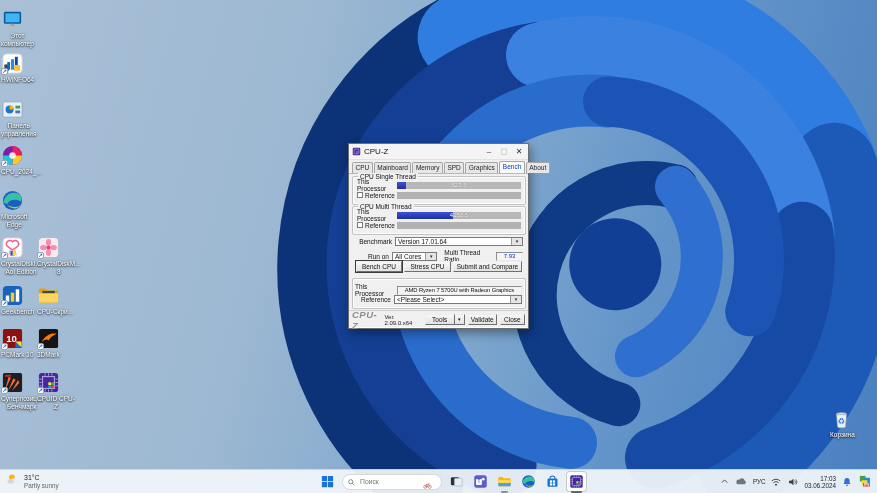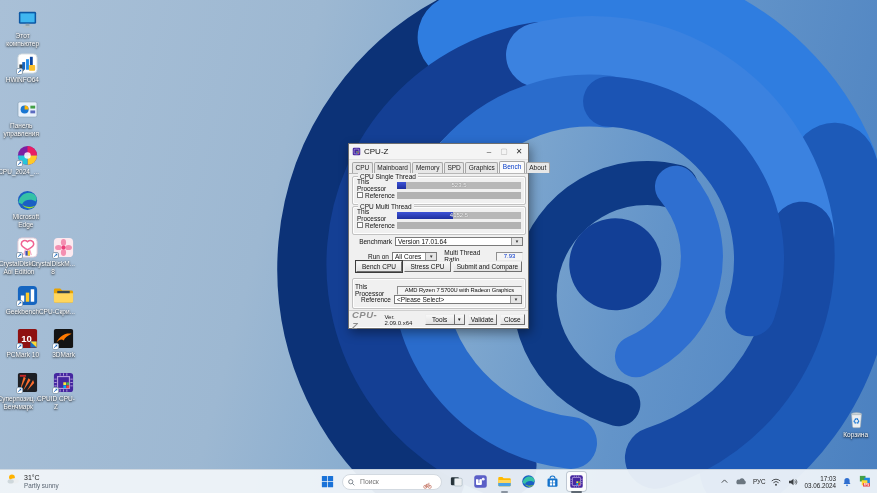--- a/index.html
+++ b/index.html
@@ -4,21 +4,21 @@
 <style>
   html,body{margin:0;padding:0}
   body{
     width:877px;height:493px;position:relative;overflow:hidden;
     font-family:"Liberation Sans",sans-serif;
     background:linear-gradient(105deg,#a9c0d7 0%,#9db8d2 32%,#83aacf 52%,#6394c9 72%,#4a80c0 100%);
   }
   
   #wallpaper{position:absolute;inset:0;pointer-events:none}
   
-  .desk-icon{position:absolute;width:38px;display:flex;flex-direction:column;align-items:flex-end;gap:1px;cursor:default}
+  .desk-icon{position:absolute;width:38px;display:flex;flex-direction:column;align-items:flex-start;gap:1px;cursor:default}
   .desk-icon .ic{width:23px;height:23px;position:relative;flex:none}
   .desk-icon .ic svg{width:100%;height:100%;display:block}
   .desk-icon.has-shortcut .ic::after{
     content:"\2197";position:absolute;left:0;bottom:0;width:7px;height:7px;
     background:#fff;border:1px solid #8fa3b5;border-radius:2px;box-sizing:border-box;
     color:#1565c0;font-size:5.5px;line-height:5.5px;text-align:center;font-weight:bold;
   }
   .desk-icon .lbl{
     font-size:6.5px;line-height:7.5px;color:#fff;text-align:center;white-space:pre-line;
     text-shadow:0 1px 2px rgba(0,0,0,.85),0 0 2px rgba(0,0,0,.5);max-width:44px;

